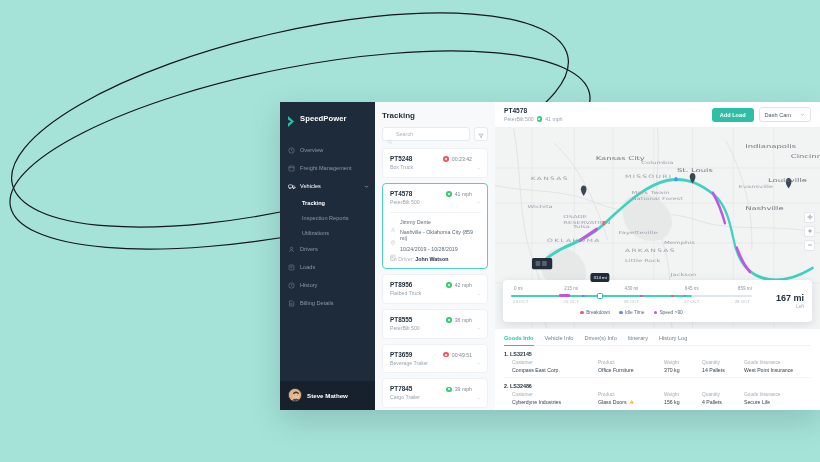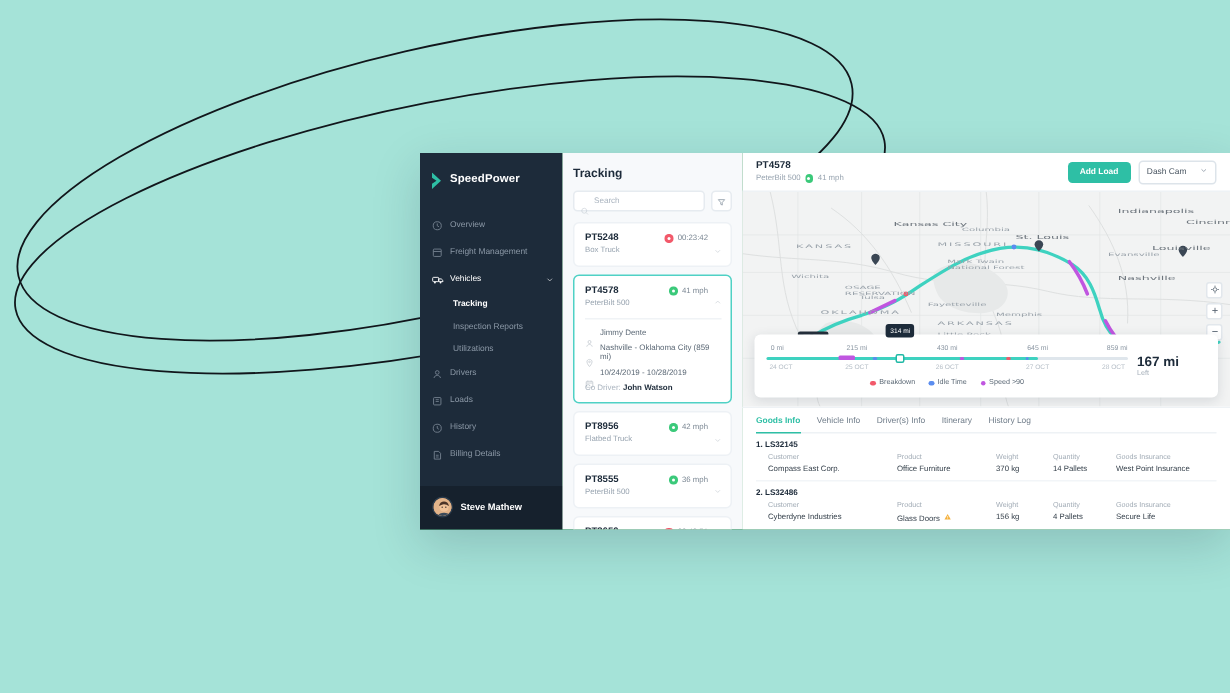--- a/index.html
+++ b/index.html
@@ -9,22 +9,22 @@
     font-family: "Liberation Sans", sans-serif;
   }
   body { background: #a5e3d8; position: relative; }
 
   
   .bg-deco { position: absolute; inset: 0; overflow: hidden; pointer-events: none; }
 
   
   .app-window {
     position: absolute; left: 280px; top: 102px;
-    width: 540px; height: 251px;
-    background: #15803d;
+    width: 540px; height: 308px;
+    background: #3b82f6;
     display: flex;
     overflow: hidden;
     box-shadow: 0 10px 30px rgba(20,40,60,.18);
   }
 
   
   .sidebar {
     width: 95px; background: #1d2b3a; color: #fff;
     display: flex; flex-direction: column; flex: 0 0 95px;
     position: relative;
@@ -152,21 +152,21 @@
     position: absolute; top: -1.4px; width: 6px; height: 6px; background: #fff;
     border: 1.4px solid #21b9a6; border-radius: 1.5px; transform: translateX(-50%);
   }
   .tl-tip {
     position: absolute; top: -13px; background: #1d2b3a; color: #fff;
     font-size: 4.4px; padding: 2px 3px; border-radius: 2px; transform: translateX(-50%); white-space: nowrap;
   }
   .tl-legend { display: flex; justify-content: center; gap: 9px; margin-top: 4px; }
   .lg { display: flex; align-items: center; gap: 2.5px; font-size: 4.8px; color: #5b6875; }
   .lg-dot { width: 3.4px; height: 3.4px; border-radius: 50%; }
-  .tl-right { flex: 0 0 52px; text-align: left; padding-left: 6px; }
+  .tl-right { flex: 0 0 52px; text-align: right; padding-left: 6px; }
   .tl-mi { font-size: 9px; font-weight: bold; color: #1d2b3a; }
   .tl-left-lab { font-size: 4.8px; color: #a6b0ba; margin-top: 1px; }
 
   
   .info-pane { flex: 0 0 82px; background: #fff; border-top: 1px solid #eef2f5; padding: 6px 9px 0 9px; overflow:hidden; }
   .tabs { display: flex; gap: 11px; border-bottom: 1px solid #eef2f5; }
   .tab { font-size: 5.6px; color: #707d8a; padding-bottom: 4px; position: relative; white-space: nowrap; }
   .tab.active { color: #2ebfa5; font-weight: bold; }
   .tab.active:after {
     content: ""; position: absolute; left: 0; right: 0; bottom: -1px; height: 1.5px; background: #2ebfa5;

